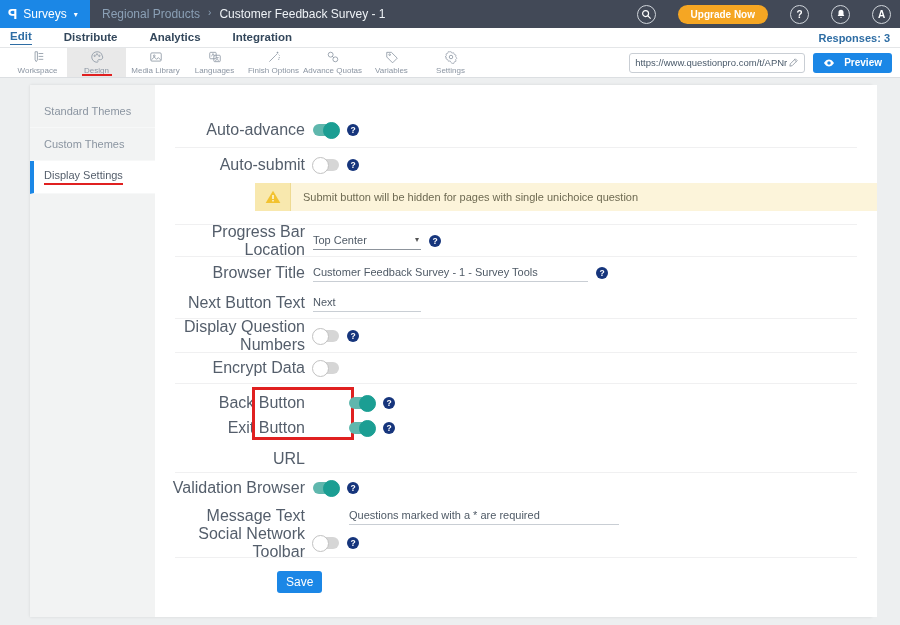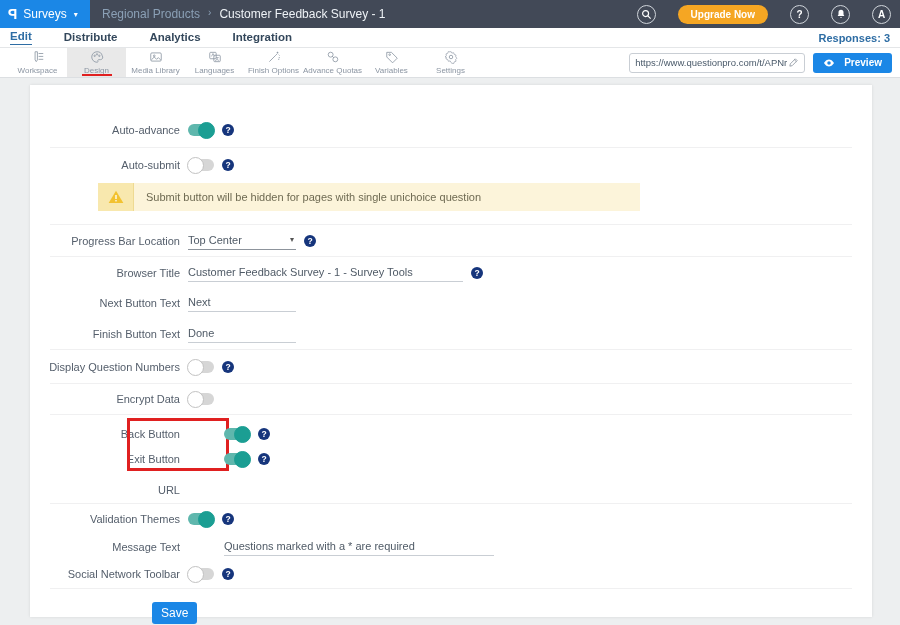--- a/index.html
+++ b/index.html
@@ -42,35 +42,35 @@
   
   .page { height:547px; padding:7px 28px 8px 30px; }
   .panel { height:532px; background:#fff; display:flex; box-shadow:0 0 3px rgba(0,0,0,0.10); }
   .sidebar { width:125px; background:#f2f3f3; padding-top:10px; flex-shrink:0; }
   .side-item { height:33px; display:flex; align-items:center; padding-left:14px; font-size:11px; color:#8b95a1; cursor:pointer; border-bottom:1px solid #f7f8f8; }
   .side-item.active { background:#fff; color:#545e6b; border-left:4px solid #1b87e6; padding-left:10px; }
   .side-item.active .side-label { border-bottom:2px solid #e02020; padding-bottom:2px; }
 
   .content { flex:1; background:#fff; padding-top:28px; position:relative; }
   .row { display:flex; align-items:center; }
-  .row-label { width:150px; text-align:right; font-size:11px; color:#545e6b; flex-shrink:0; }
+  .row-label { width:150px; text-align:right; font-size:16px; color:#545e6b; flex-shrink:0; }
   .ctl { margin-left:8px; display:flex; align-items:center; }
 
   .divider { border-top:1px solid #f0f0f1; margin:0 20px; }
 
   
   .toggle { width:26px; height:12px; border-radius:6px; background:#d6d6d6; position:relative; display:inline-block; cursor:pointer; }
   .toggle::after { content:""; position:absolute; width:15px; height:15px; border-radius:50%; background:#fff; border:1px solid #c2c2c2; left:-1px; top:-2px; }
   .toggle.on { background:#5fb7ad; }
   .toggle.on::after { left:auto; right:-1px; background:#1b9e93; border-color:#1b9e93; }
 
   .help { width:12px; height:12px; border-radius:50%; background:#16357c; color:#fff; font-size:8.5px; font-weight:bold; display:inline-flex; align-items:center; justify-content:center; margin-left:8px; cursor:pointer; }
 
   
-  .warning { margin-left:68px; width:542px; height:28px; display:flex; align-items:stretch; margin-top:2px; }
+  .warning { margin-left:100px; width:622px; height:28px; display:flex; align-items:stretch; margin-top:2px; }
   .warn-icon-box { width:36px; background:#f8e8ae; border-right:1px solid #eeda92; display:flex; align-items:center; justify-content:center; }
   .warn-text { flex:1; background:#fcf4da; font-size:11px; color:#6e6a52; display:flex; align-items:center; padding:0 12px; }
 
   
   .uinput { border:none; border-bottom:1px solid #c9ced4; outline:none; font-size:11px; color:#4f5a66; font-family:"Liberation Sans",sans-serif; padding:2px 0 3px 0; background:transparent; }
   .uinput::placeholder { color:#9aa3ad; }
   .w-lg { width:275px; }
   .w-sm { width:108px; }
   .w-md { width:270px; }
   .uselect { width:108px; border-bottom:1px solid #8d949c; font-size:11px; color:#4f5a66; padding:2px 0 3px 0; position:relative; cursor:pointer; }
@@ -209,20 +209,31 @@
           <path d="M12 5C6 5 2 12 2 12s4 7 10 7 10-7 10-7-4-7-10-7zm0 10.5A3.5 3.5 0 1 1 12 8.5a3.5 3.5 0 0 1 0 7z"></path>
         </svg>
       <span>Preview</span>
     </button>
   </div>
 </div>
 
 <div class="page">
   <div class="panel">
 
+    <div class="sidebar">
+      <div class="side-item">
+        <span class="side-label">Standard Themes</span>
+      </div>
+      <div class="side-item">
+        <span class="side-label">Custom Themes</span>
+      </div>
+      <div class="side-item active">
+        <span class="side-label">Display Settings</span>
+      </div>
+    </div>
 
     <div class="content">
 
       <div class="row h34">
         <span class="row-label">Auto-advance</span>
         <span class="ctl">
           <span class="toggle on"></span>
           <span class="help">?</span>
         </span>
       </div>
@@ -269,26 +280,20 @@
         </span>
       </div>
 
       <div class="row h30">
         <span class="row-label">Next Button Text</span>
         <span class="ctl">
           <input class="uinput w-sm" type="text" value="Next" style="">
         </span>
       </div>
 
-      <div class="row h31">
-        <span class="row-label">Finish Button Text</span>
-        <span class="ctl">
-          <input class="uinput w-sm" type="text" value="Done" style="">
-        </span>
-      </div>
       <div class="divider"></div>
 
       <div class="row h33">
         <span class="row-label">Display Question Numbers</span>
         <span class="ctl">
           <span class="toggle"></span>
           <span class="help">?</span>
         </span>
       </div>
       <div class="divider"></div>
@@ -318,21 +323,21 @@
           </span>
         </div>
       </div>
 
       <div class="row h26">
         <span class="row-label">URL</span>
       </div>
       <div class="divider"></div>
 
       <div class="row h30">
-        <span class="row-label">Validation Themes</span>
+        <span class="row-label">Validation Browser</span>
         <span class="ctl">
           <span class="toggle on"></span>
           <span class="help">?</span>
         </span>
       </div>
 
       <div class="row h25">
         <span class="row-label">Message Text</span>
         <span class="ctl">
           <input class="uinput w-md" type="text" value="Questions marked with a * are required" style="">

